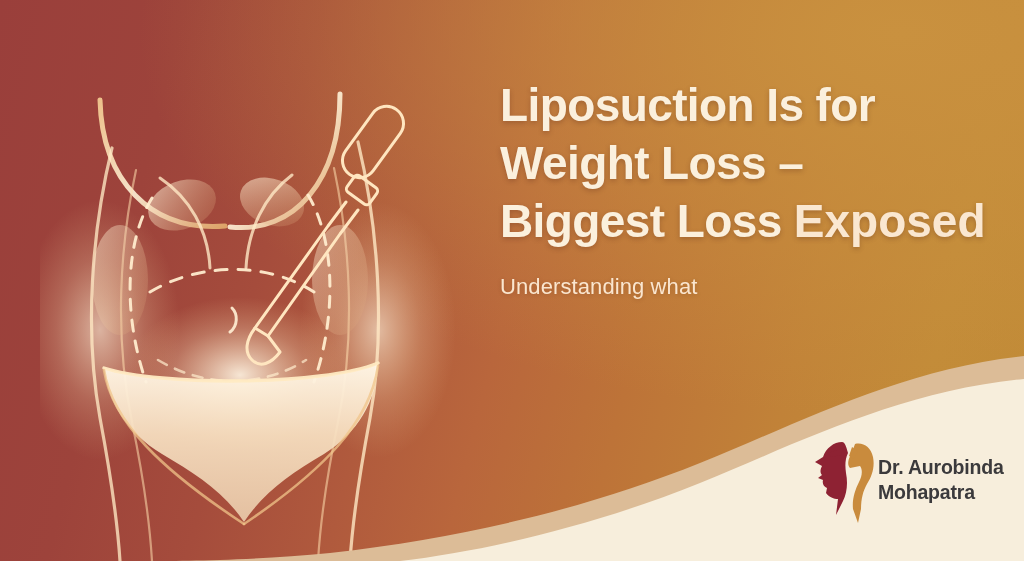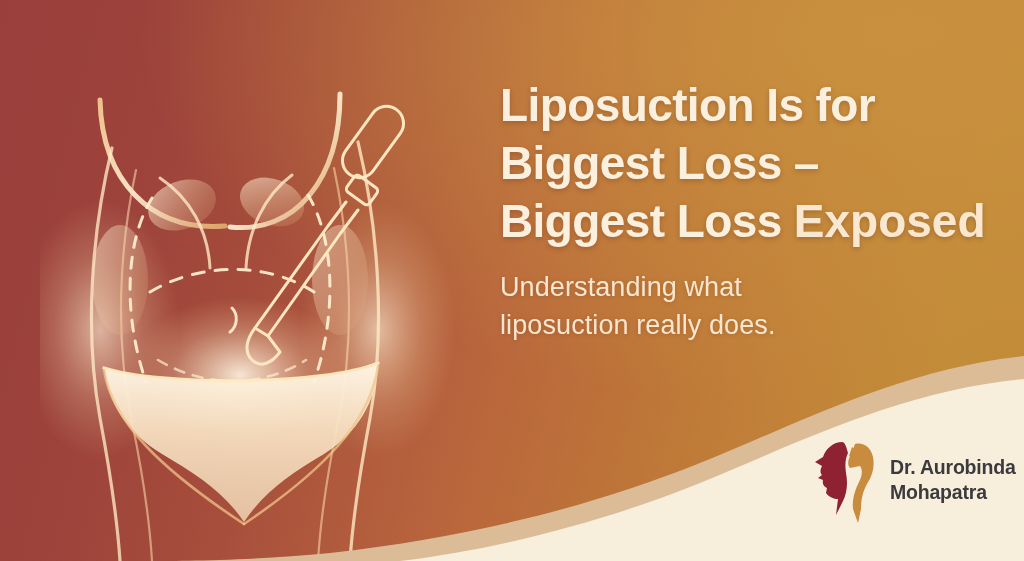--- a/index.html
+++ b/index.html
@@ -74,36 +74,35 @@
     color: #fbf0dd;
     text-shadow: 0 2px 5px rgba(90, 40, 25, 0.30);
   }
   .headline .light {
     font-weight: 700;
     color: #fae7d0;
     letter-spacing: 0px;
   }
   .subhead {
     margin: 18px 0 0 0;
-    font-size: 27px;
+    font-size: 22px;
     line-height: 38px;
     font-weight: 400;
     color: #fae6cf;
     letter-spacing: 0.1px;
     text-shadow: 0 1px 4px rgba(90, 40, 25, 0.22);
   }
 
   
   .logo {
     position: absolute;
     left: 812px;
     top: 437px;
     display: flex;
     align-items: center;
-    gap: 12px;
   }
   .logo-mark { width: 66px; height: 86px; flex: 0 0 auto; }
   .logo-mark svg { display: block; width: 100%; height: 100%; }
   .logo-text {
     font-size: 19.5px;
     line-height: 25px;
     font-weight: 700;
     color: #3b3a3c;
     letter-spacing: -0.2px;
     white-space: pre-line;
@@ -187,27 +186,26 @@
         <path d="M306 172 L 288 196 L 215 298"></path>
         <path d="M318 180 L 300 204 L 228 306"></path>
         <path d="M215 298 C 206 310, 204 322, 212 330 C 220 338, 231 334, 240 322 L 228 306 Z"></path>
       </g>
     </svg>
   </div>
 
   <div class="copy">
     <h1 class="headline">
       <span>Liposuction Is for</span><br>
-      <span>Biggest Loss –</span><br>
+      <span>Weight Loss –</span><br>
       <span>Biggest Loss</span>
       <span class="light">Exposed</span>
     </h1>
     <p class="subhead">
       <span>Understanding what</span><br>
-      <span>liposuction really does.</span>
     </p>
   </div>
 
   <div class="waves">
     <svg viewBox="0 0 1024 230" preserveAspectRatio="none" xmlns="http://www.w3.org/2000/svg">
       <path d="M1024 25 C 900 38, 800 92, 700 132 C 590 176, 470 206, 330 222 C 250 230, 170 230, 150 230 L 1024 230 Z" fill="#DCBC97"></path>
       <path d="M1024 48 C 900 60, 798 112, 700 152 C 596 194, 486 220, 400 230 L 1024 230 Z" fill="#F7EEDC"></path>
     </svg>
   </div>
 

